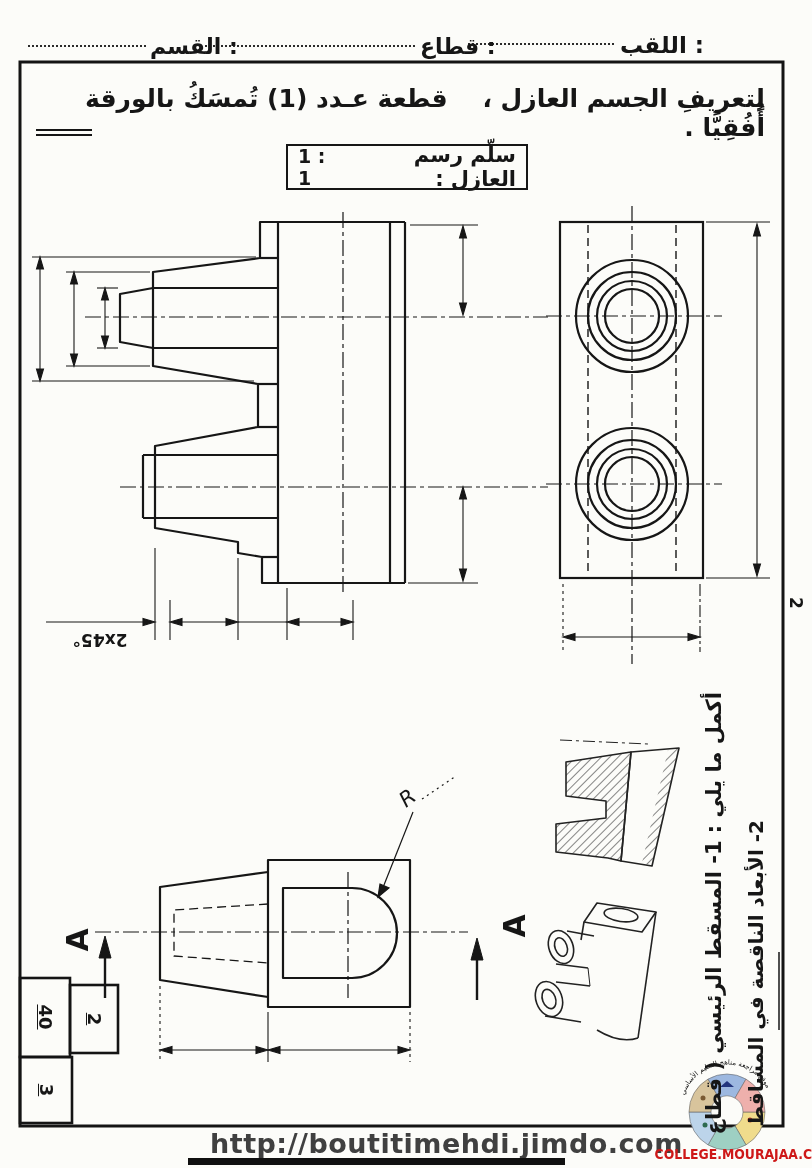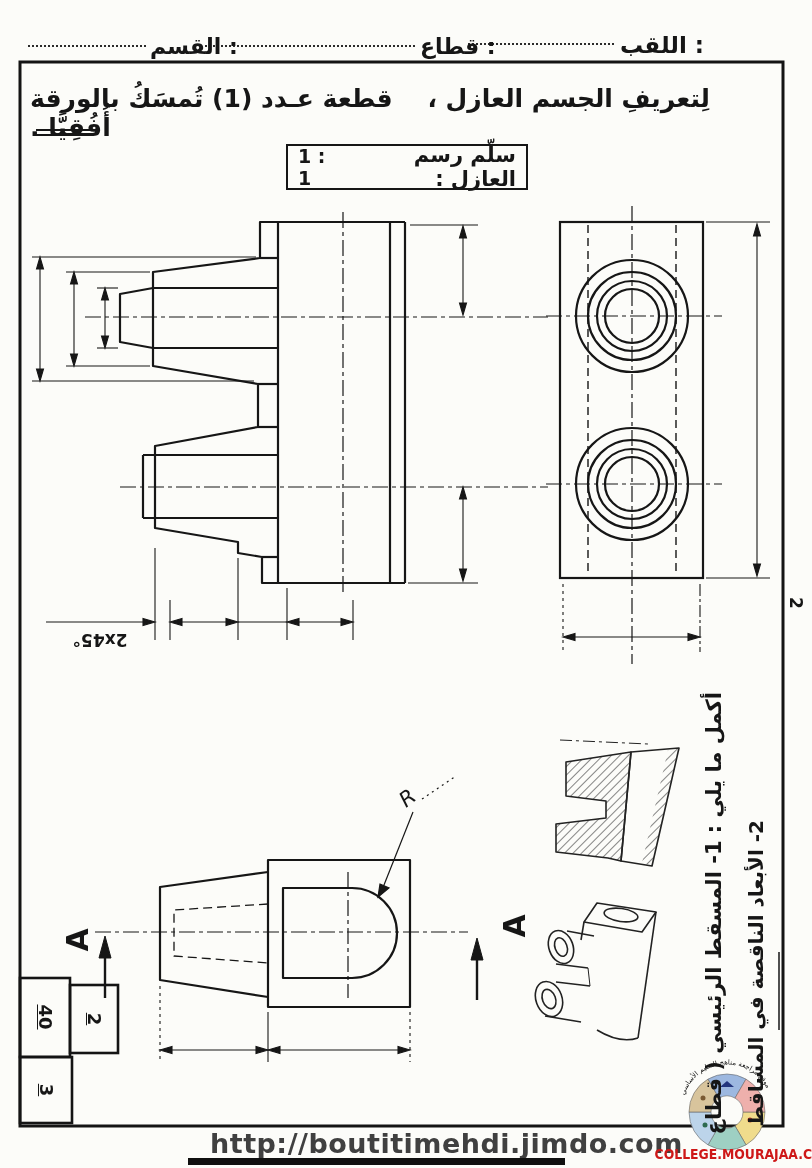--- a/index.html
+++ b/index.html
@@ -23,21 +23,21 @@
 </head>
 <body>
 
 <div class="abs hand" style="left:620px;top:32px;font-size:23px;font-weight:600;">اللقب :</div>
 <div class="abs leader" style="left:468px;top:42px;width:146px;"></div>
 <div class="abs hand" style="left:420px;top:34px;font-size:22px;font-weight:600;">قطاع :</div>
 <div class="abs leader" style="left:205px;top:44px;width:210px;"></div>
 <div class="abs hand" style="left:150px;top:34px;font-size:22px;font-weight:600;">القسم :</div>
 <div class="abs leader" style="left:28px;top:44px;width:118px;"></div>
 
-<div class="abs hand" style="left:30px;top:84px;width:735px;font-size:25px;direction:rtl;text-align:left;white-space:pre-wrap;font-weight:600;">لِتعريفِ الجسم العازل ،    قطعة عـدد (1) تُمسَكُ بالورقة أُفُقِيًّا .</div>
+<div class="abs hand" style="left:30px;top:84px;width:735px;font-size:25px;direction:rtl;text-align:right;white-space:pre-wrap;font-weight:600;">لِتعريفِ الجسم العازل ،    قطعة عـدد (1) تُمسَكُ بالورقة أُفُقِيًّا .</div>
 <div class="abs" style="left:36px;top:129px;width:56px;border-top:2px solid #161616;"></div>
 <div class="abs" style="left:36px;top:134px;width:56px;border-top:2px solid #161616;"></div>
 
 <div class="abs" style="left:286px;top:144px;width:242px;height:46px;border:2.5px solid #161616;display:flex;align-items:center;justify-content:space-between;flex-direction:row;direction:rtl;padding:0 10px;box-sizing:border-box;">
   <span class="hand" style="font-size:21px;font-weight:700;">سلّم رسم العازل :</span>
   <span class="hand" style="font-size:19px;font-weight:bold;direction:ltr;">1 : 1</span>
 </div>
 
 <svg class="abs" style="left:0;top:0;" width="812" height="1168" viewBox="0 0 812 1168">
   <defs>

